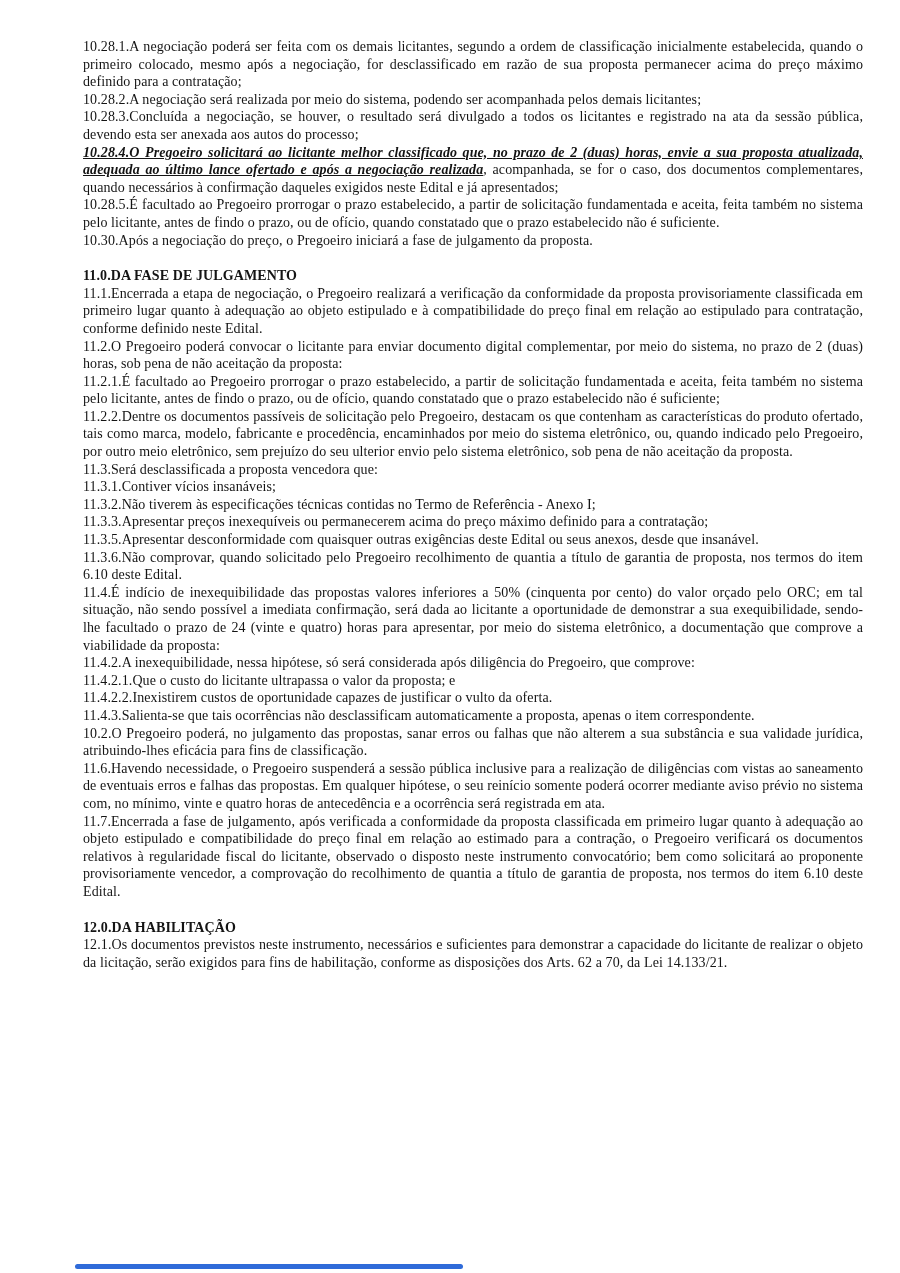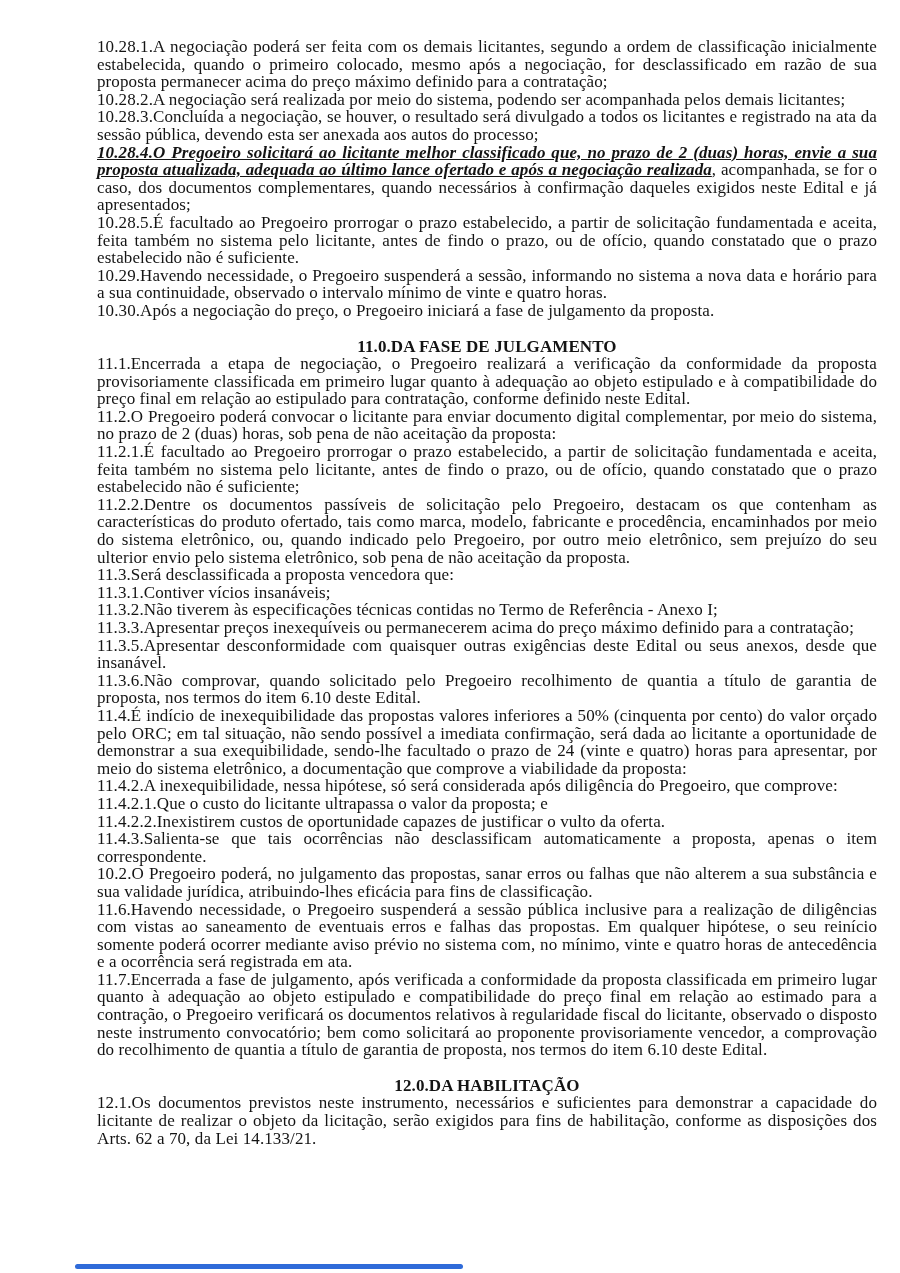--- a/index.html
+++ b/index.html
@@ -13,36 +13,36 @@
     height: 1273px;
     background: #ffffff;
     overflow: hidden;
     font-family: "Liberation Serif", "DejaVu Serif", serif;
     color: #141414;
     box-sizing: border-box;
   }
   .doc-body {
     position: absolute;
     top: 38px;
-    left: 97px;
+    left: 83px;
     width: 780px;
-    font-size: 17px;
+    font-size: 14px;
     line-height: 17.6px;
     text-align: justify;
     letter-spacing: 0.1px;
   }
   .para {
     margin: 0;
     padding: 0;
   }
   .heading {
     margin: 0;
     padding: 0;
     font-weight: bold;
-    text-align: center;
+    text-align: left;
   }
   .spacer {
     height: 18px;
   }
   .lead {
     font-weight: bold;
     font-style: italic;
     text-decoration: underline;
   }
   .hscrollbar {
@@ -58,21 +58,20 @@
 </head>
 <body>
 
 <div class="page">
   <div class="doc-body" id="doc-body">
       <div class="para">10.28.1.A negociação poderá ser feita com os demais licitantes, segundo a ordem de classificação inicialmente estabelecida, quando o primeiro colocado, mesmo após a negociação, for desclassificado em razão de sua proposta permanecer acima do preço máximo definido para a contratação;</div>
       <div class="para">10.28.2.A negociação será realizada por meio do sistema, podendo ser acompanhada pelos demais licitantes;</div>
       <div class="para">10.28.3.Concluída a negociação, se houver, o resultado será divulgado a todos os licitantes e registrado na ata da sessão pública, devendo esta ser anexada aos autos do processo;</div>
       <div class="para"><span class="lead">10.28.4.O Pregoeiro solicitará ao licitante melhor classificado que, no prazo de 2 (duas) horas, envie a sua proposta atualizada, adequada ao último lance ofertado e após a negociação realizada</span><span>, acompanhada, se for o caso, dos documentos complementares, quando necessários à confirmação daqueles exigidos neste Edital e já apresentados;</span></div>
       <div class="para">10.28.5.É facultado ao Pregoeiro prorrogar o prazo estabelecido, a partir de solicitação fundamentada e aceita, feita também no sistema pelo licitante, antes de findo o prazo, ou de ofício, quando constatado que o prazo estabelecido não é suficiente.</div>
-      <div class="para">10.29.Havendo necessidade, o Pregoeiro suspenderá a sessão, informando no sistema a nova data e horário para a sua continuidade, observado o intervalo mínimo de vinte e quatro horas.</div>
       <div class="para">10.30.Após a negociação do preço, o Pregoeiro iniciará a fase de julgamento da proposta.</div>
       <div class="spacer"></div>
       <div class="heading">11.0.DA FASE DE JULGAMENTO</div>
       <div class="para">11.1.Encerrada a etapa de negociação, o Pregoeiro realizará a verificação da conformidade da proposta provisoriamente classificada em primeiro lugar quanto à adequação ao objeto estipulado e à compatibilidade do preço final em relação ao estipulado para contratação, conforme definido neste Edital.</div>
       <div class="para">11.2.O Pregoeiro poderá convocar o licitante para enviar documento digital complementar, por meio do sistema, no prazo de 2 (duas) horas, sob pena de não aceitação da proposta:</div>
       <div class="para">11.2.1.É facultado ao Pregoeiro prorrogar o prazo estabelecido, a partir de solicitação fundamentada e aceita, feita também no sistema pelo licitante, antes de findo o prazo, ou de ofício, quando constatado que o prazo estabelecido não é suficiente;</div>
       <div class="para">11.2.2.Dentre os documentos passíveis de solicitação pelo Pregoeiro, destacam os que contenham as características do produto ofertado, tais como marca, modelo, fabricante e procedência, encaminhados por meio do sistema eletrônico, ou, quando indicado pelo Pregoeiro, por outro meio eletrônico, sem prejuízo do seu ulterior envio pelo sistema eletrônico, sob pena de não aceitação da proposta.</div>
       <div class="para">11.3.Será desclassificada a proposta vencedora que:</div>
       <div class="para">11.3.1.Contiver vícios insanáveis;</div>
       <div class="para">11.3.2.Não tiverem às especificações técnicas contidas no Termo de Referência - Anexo I;</div>

